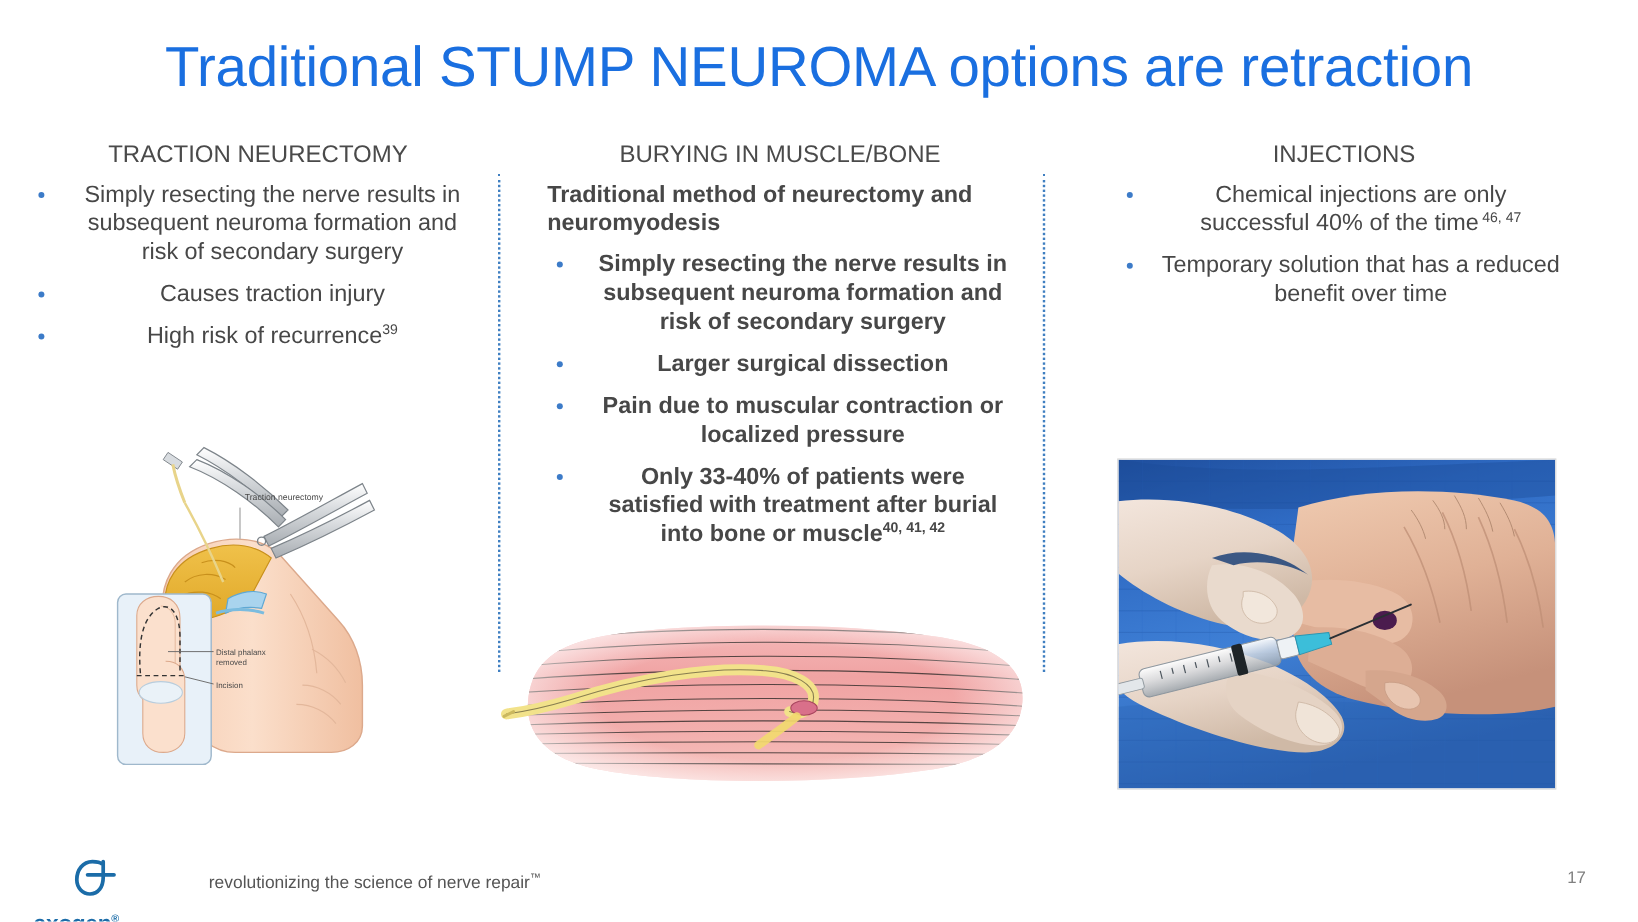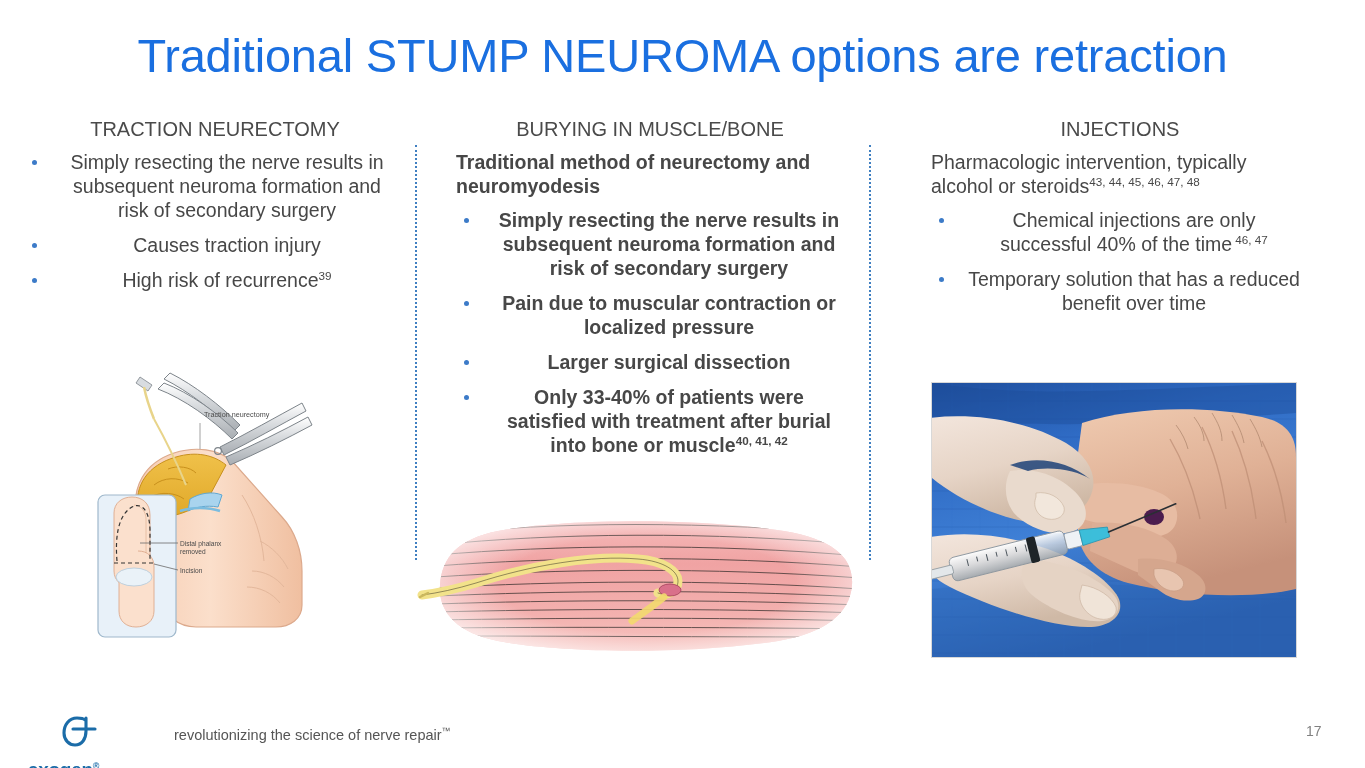--- a/index.html
+++ b/index.html
@@ -175,28 +175,27 @@
     <li><span>Simply resecting the nerve results in subsequent neuroma formation and risk of secondary surgery</span><sup></sup></li>
     <li><span>Causes traction injury</span><sup></sup></li>
     <li><span>High risk of recurrence</span><sup>39</sup></li>
   </ul>
 </div>
 
 <div class="column col2">
   <p class="lead"><span>Traditional method of neurectomy and neuromyodesis</span></p>
   <ul class="bullets">
     <li><span>Simply resecting the nerve results in subsequent neuroma formation and risk of secondary surgery</span><sup></sup></li>
+    <li><span>Larger surgical dissection</span><sup></sup></li>
     <li><span>Pain due to muscular contraction or localized pressure</span><sup></sup></li>
-    <li><span>Larger surgical dissection</span><sup></sup></li>
     <li><span>Only 33-40% of patients were satisfied with treatment after burial into bone or muscle</span><sup>40, 41, 42</sup></li>
   </ul>
 </div>
 
 <div class="column col3">
-  <p class="lead"><span>Pharmacologic intervention, typically alcohol or steroids</span><sup>43, 44, 45, 46, 47, 48</sup></p>
   <ul class="bullets">
     <li><span>Chemical injections are only successful 40% of the time</span><sup class="spaced">46, 47</sup></li>
     <li><span>Temporary solution that has a reduced benefit over time</span><sup></sup></li>
   </ul>
 </div>
 
 <div class="fig fig-traction">
 <svg width="250" height="275" viewBox="0 0 250 275" xmlns="http://www.w3.org/2000/svg">
   <defs>
     <linearGradient id="skin" x1="0" y1="0" x2="1" y2="0">

